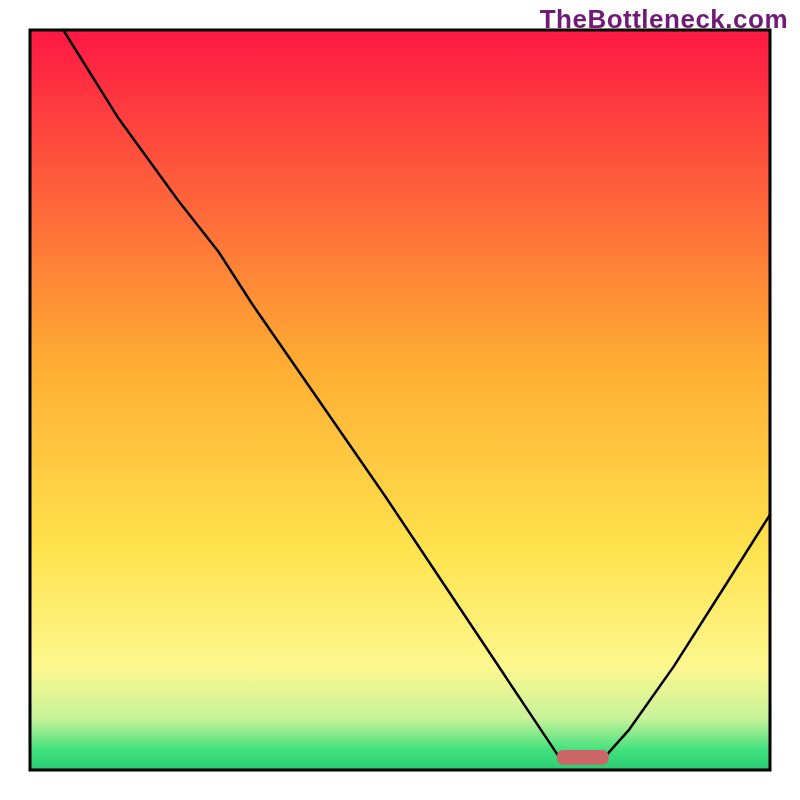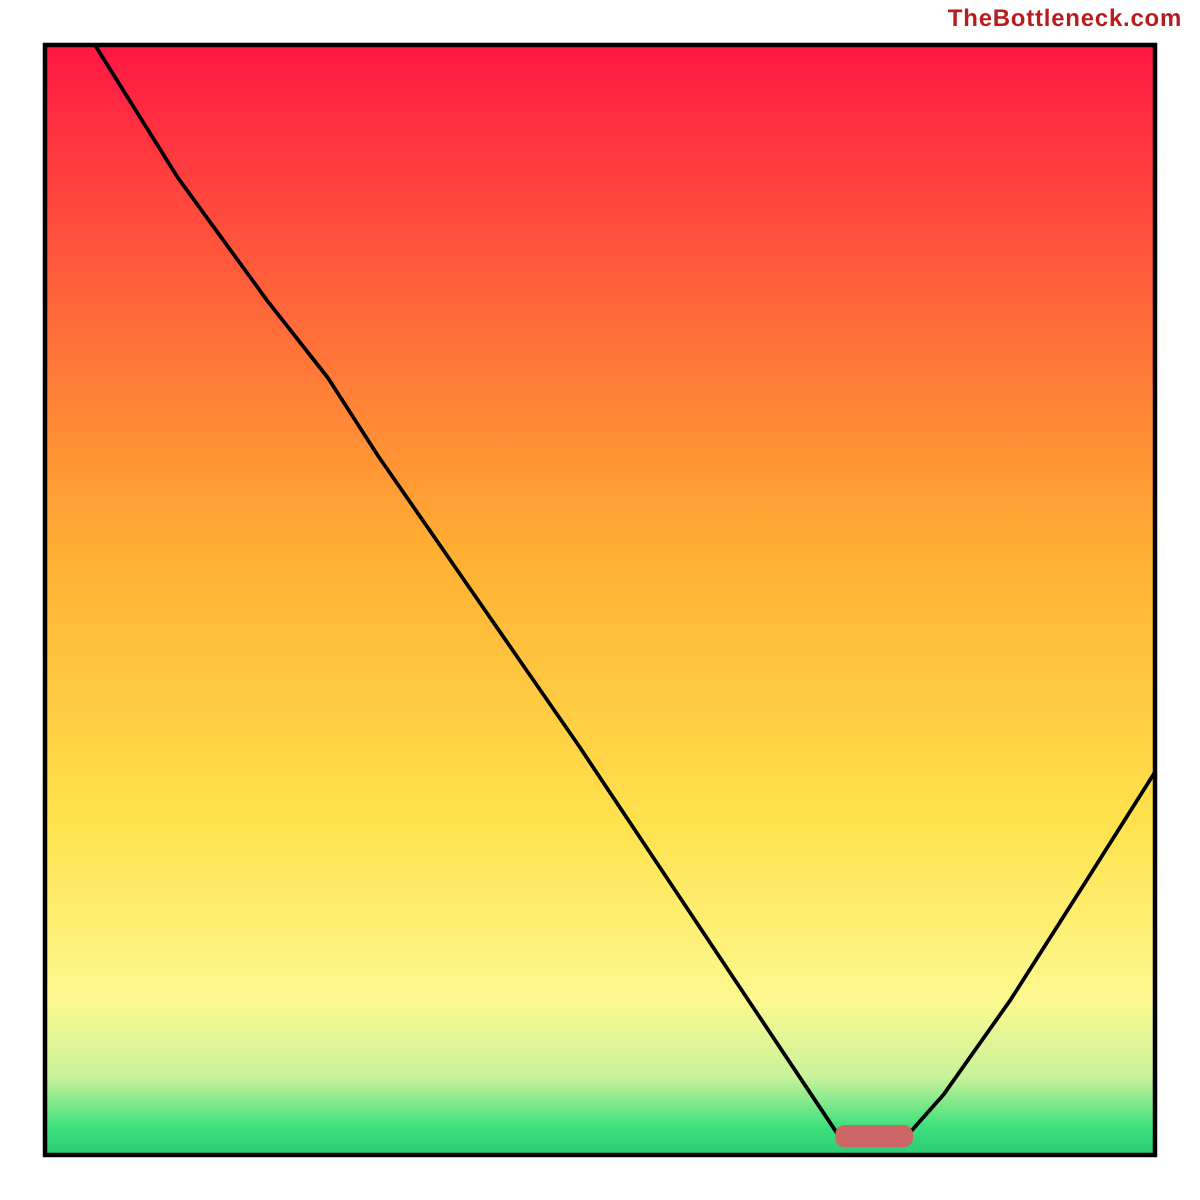--- a/index.html
+++ b/index.html
@@ -12,23 +12,23 @@
   }
   .stage {
     position: relative;
     width: 800px;
     height: 800px;
   }
   .watermark {
     position: absolute;
     top: 4px;
     right: 12px;
-    font-size: 16px;
+    font-size: 26px;
     font-weight: 600;
-    color: #b91c1c;
+    color: #701a75;
     letter-spacing: 0.5px;
     z-index: 4;
   }
   svg {
     position: absolute;
     left: 0;
     top: 0;
   }
 </style>
 </head>

